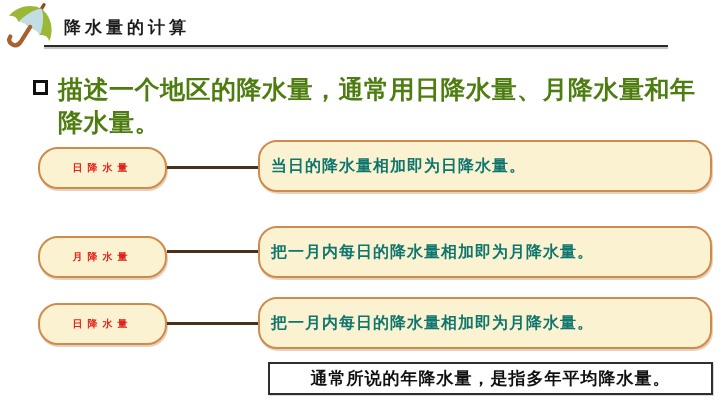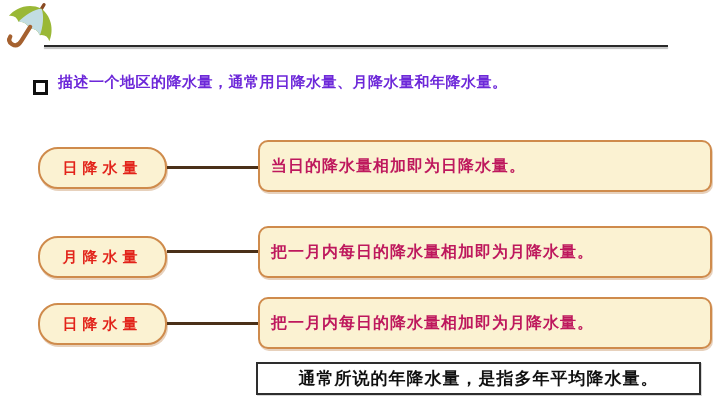--- a/index.html
+++ b/index.html
@@ -17,65 +17,66 @@
     position:absolute;left:44px;top:45px;width:624px;height:2px;
     background:#2a2a2a;box-shadow:0 2px 1px rgba(0,0,0,0.25);
   }
   
   .bullet-square{
     position:absolute;left:33px;top:80px;width:9px;height:9px;
     border:3px solid #101010;background:#fff;
   }
   .intro-text{
     position:absolute;left:58px;top:73px;width:650px;
-    font-size:15px;font-weight:bold;color:#6d28d9;letter-spacing:0.5px;
+    font-size:25px;font-weight:bold;color:#4d7c0f;letter-spacing:0.5px;
   }
   
   .term{
     position:absolute;left:38px;width:125px;height:38px;
     background:#fbf2d2;border:2px solid #cf8b4c;border-radius:20px;
-    color:#e2231a;font-weight:bold;font-size:15px;letter-spacing:5px;
+    color:#e2231a;font-weight:bold;font-size:10px;letter-spacing:5px;
     display:flex;align-items:center;justify-content:center;
     box-shadow:1px 2px 0 rgba(186,124,64,.35);
   }
   .connector{
     position:absolute;left:167px;width:93px;height:3px;background:#4a3018;
   }
   .def{
     position:absolute;left:258px;width:428px;height:48px;
-    background:#fbf2d2;border:2px solid #cf8b4c;border-radius:10px;
-    color:#be185d;font-weight:bold;font-size:16px;letter-spacing:1px;
+    background:#fbf2d2;border:2px solid #cf8b4c;border-radius:19px;
+    color:#0f766e;font-weight:bold;font-size:16px;letter-spacing:1px;
     display:flex;align-items:center;padding:0 11px;
     box-shadow:1px 2px 0 rgba(186,124,64,.35);
   }
   .r1 .term{top:147px}.r1 .connector{top:166px}.r1 .def{top:140px}
   .r2 .term{top:236px}.r2 .connector{top:250px}.r2 .def{top:226px}
   .r3 .term{top:303px}.r3 .connector{top:322px}.r3 .def{top:297px}
   
   .note{
-    position:absolute;left:256px;top:362px;width:441px;height:29px;
+    position:absolute;left:268px;top:362px;width:441px;height:29px;
     background:#fff;border:2px solid #2e2e2e;
     display:flex;align-items:center;justify-content:center;
     font-size:17px;font-weight:bold;color:#101010;letter-spacing:1px;
     box-shadow:1px 1px 0 rgba(0,0,0,.15);
   }
 </style>
 </head>
 <body>
 
 <div class="stage">
 
   <svg class="umbrella" viewBox="0 0 64 62" xmlns="http://www.w3.org/2000/svg">
     <g transform="rotate(32 30 26)">
       <line x1="30" y1="0" x2="30" y2="8" stroke="#8a4a22" stroke-width="3.5" stroke-linecap="round"></line>
       <path d="M30,5 C14,7 6,20 4.5,30 Q10.5,25 16.5,30 Q23,25 30,30 Q37,25 43.5,30 Q49.5,25 55.5,30 C54,20 46,7 30,5 Z" fill="#9ab836"></path>
       <path d="M30,5 C24,9 18,21 16.5,30 Q23,25 30,30 Q37,25 43.5,30 C42,21 36,9 30,5 Z" fill="#c2dde3"></path>
       <path d="M30,28 L30,46 Q30,54 23.5,54 Q17.5,54 17.5,48" fill="none" stroke="#a5612f" stroke-width="4.5" stroke-linecap="round"></path>
     </g>
   </svg>
+  <h1 class="page-title">降水量的计算</h1>
   <div class="title-rule"></div>
 
   <span class="bullet-square"></span>
   <div class="intro-text">描述一个地区的降水量，通常用日降水量、月降水量和年降水量。</div>
 
   <div class="flow-row r1">
     <div class="term">日降水量</div>
     <div class="connector"></div>
     <div class="def">当日的降水量相加即为日降水量。</div>
   </div>

